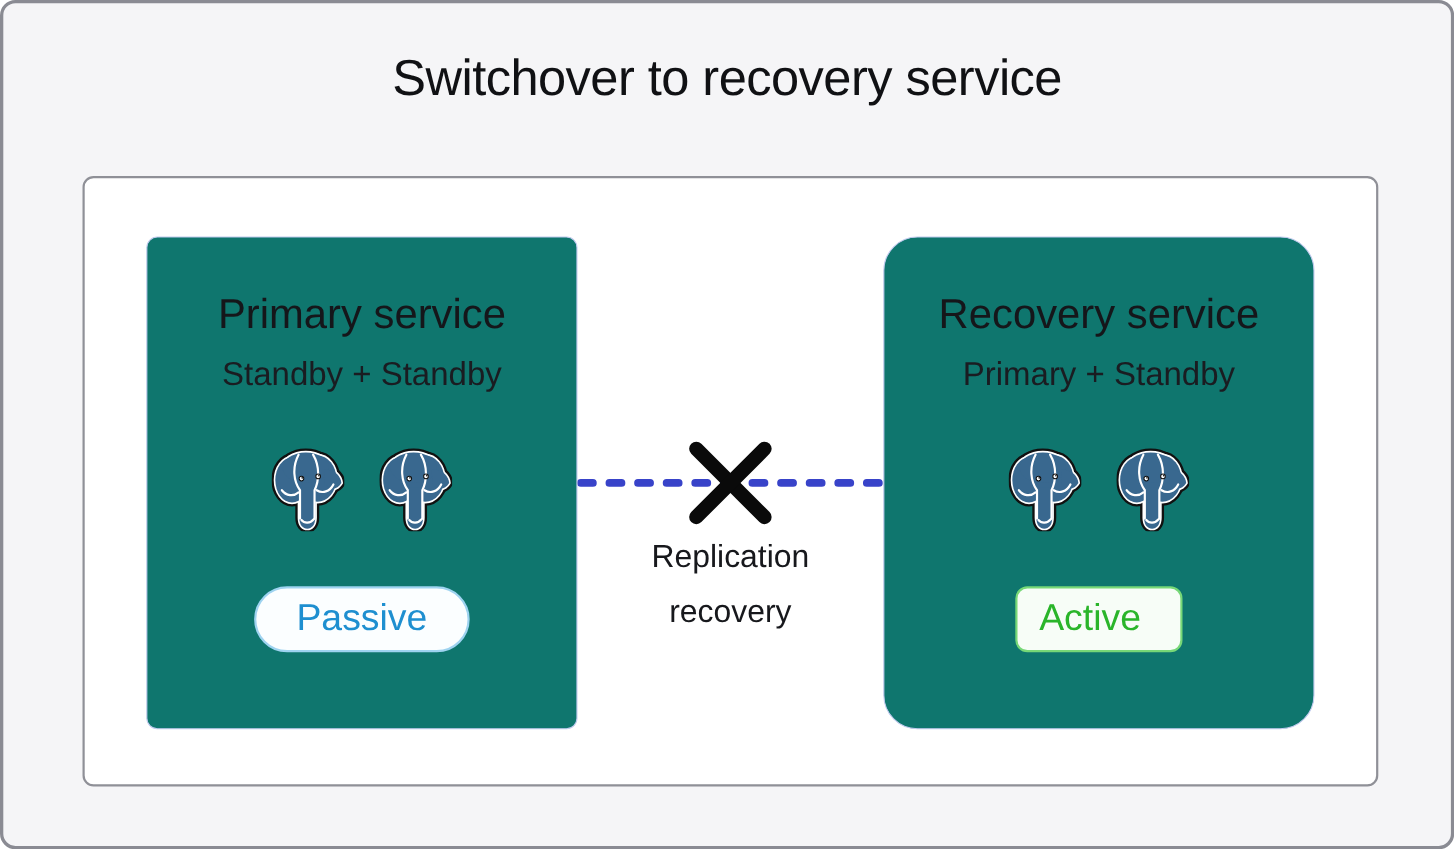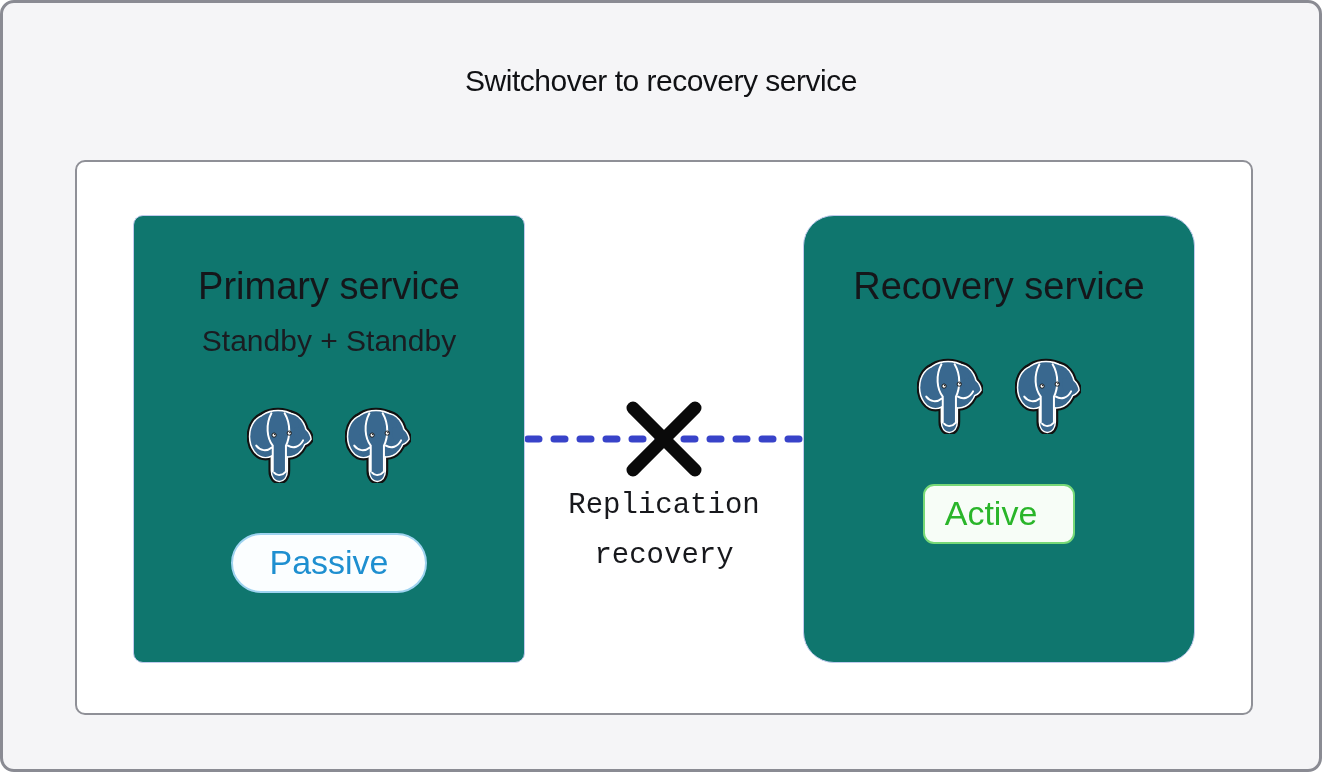--- a/index.html
+++ b/index.html
@@ -8,23 +8,23 @@
     width:1322px;height:772px;
     box-sizing:border-box;
     background:#f5f5f7;
     border:3px solid #8a8b93;
     border-radius:14px;
     font-family:"Liberation Sans", sans-serif;
     overflow:hidden;
     color:#141519;
   }
   .title{
-    position:absolute;top:60px;left:0;right:0;
+    position:absolute;top:40px;left:0;right:0;
     text-align:center;
-    font-size:30px;line-height:1.2;
+    font-size:46px;line-height:1.2;
     color:#101114;
     letter-spacing:-0.5px;
   }
   .panel{
     position:absolute;left:72px;top:157px;
     width:1178px;height:555px;
     box-sizing:border-box;
     background:#ffffff;
     border:2px solid #8f9097;
     border-radius:10px;
@@ -51,21 +51,21 @@
     padding:0 36px;
     border-radius:11px;
     border:2px solid;
     font-size:34px;
     background:#ffffff;
   }
   .badge.passive{color:#1e8fd0;border-color:#9ed3f0;background:#fbfeff;border-radius:30px;}
   .badge.active{color:#2ab52a;border-color:#77d877;background:#f7fdf7;padding-left:20px;}
   .connector{
     position:absolute;left:522px;top:212px;
-    width:278px;height:448px;font-family:Liberation Mono, monospace;
+    width:278px;height:448px;
   }
   .dash-svg{position:absolute;left:0;top:219px;display:block;}
   .x-svg{position:absolute;left:93px;top:178px;display:block;}
   .connector-label{
     position:absolute;left:-40px;right:-40px;top:266px;
     text-align:center;
     font-size:29px;line-height:50px;
     color:#17181c;
   }
 </style>
@@ -126,20 +126,21 @@
         </svg>
       <svg class="pg-icon" viewBox="0 0 100 114">
           <use href="#pg-elephant"></use>
         </svg>
     </div>
     <div class="badge passive">Passive</div>
   </div>
 
   <div class="card right">
     <div class="card-title">Recovery service</div>
+    <div class="card-sub">Primary + Standby</div>
     <div class="nodes">
       <svg class="pg-icon" viewBox="0 0 100 114">
           <use href="#pg-elephant"></use>
         </svg>
       <svg class="pg-icon" viewBox="0 0 100 114">
           <use href="#pg-elephant"></use>
         </svg>
     </div>
     <div class="badge active">Active</div>
   </div>

